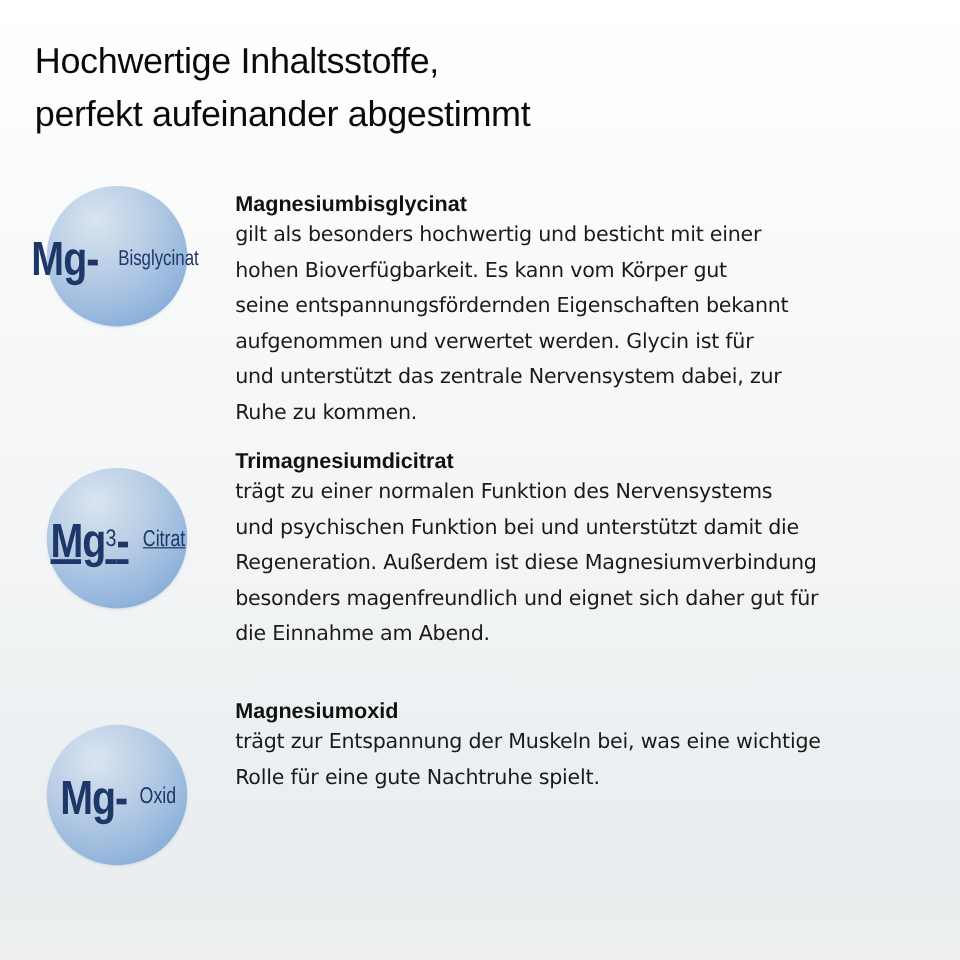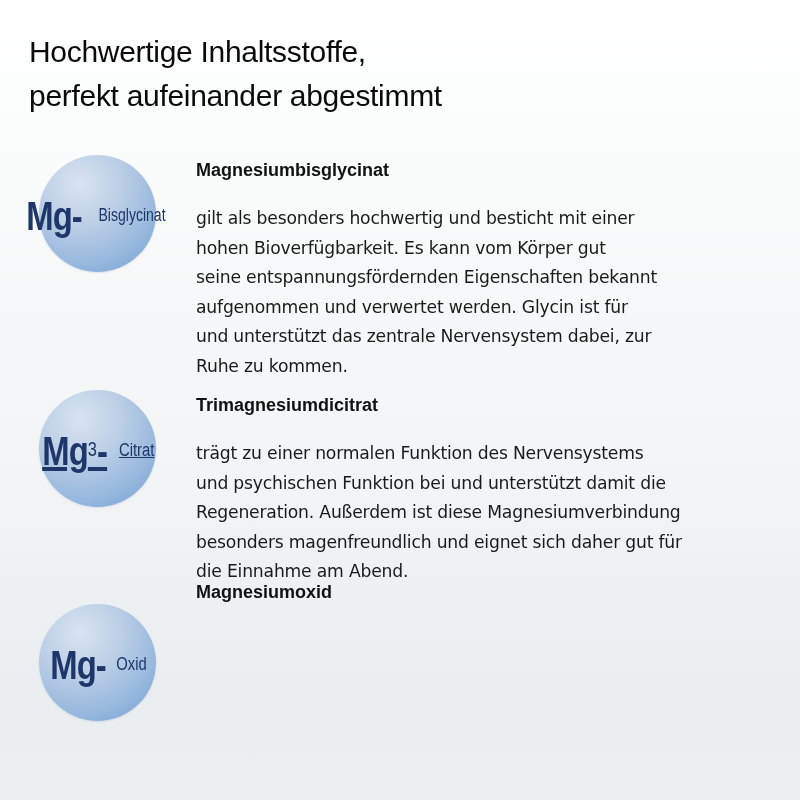--- a/index.html
+++ b/index.html
@@ -35,21 +35,21 @@
   .badge .sub.small { font-size: 18px; }
   .item {
     position: absolute; left: 196px; width: 580px;
   }
   .item .name {
     font-family: Liberation Sans, sans-serif;
     font-weight: bold; font-size: 18px; line-height: 24px; color: #111;
   }
   .item .desc {
     font-family: "DejaVu Sans", sans-serif;
-    font-size: 17.2px; line-height: 29.5px; color: #1a1a1a; letter-spacing: -0.2px; margin-top: 22px;
+    font-size: 17.2px; line-height: 29.5px; color: #1a1a1a; letter-spacing: -0.2px;
   }
   .item .desc span { display: block; white-space: nowrap; }
 </style>
 </head>
 <body>
 
 <div class="title">
   <span>Hochwertige Inhaltsstoffe,</span>
   <span>perfekt aufeinander abgestimmt</span>
 </div>
@@ -67,30 +67,34 @@
     <span>aufgenommen und verwertet werden. Glycin ist für</span>
     <span>und unterstützt das zentrale Nervensystem dabei, zur</span>
     <span>Ruhe zu kommen.</span>
   </div>
 </div>
 
 <div class="badge" style="top:390px;text-decoration:underline;">
   <div class="sym"><span>Mg</span><sup>3</sup><span>-</span></div>
   <div class="sub">Citrat</div>
 </div>
-<div class="item" style="top:393px;">
+<div class="item" style="top:372px;">
   <div class="name">Trimagnesiumdicitrat</div>
   <div class="desc">
     <span>trägt zu einer normalen Funktion des Nervensystems</span>
     <span>und psychischen Funktion bei und unterstützt damit die</span>
     <span>Regeneration. Außerdem ist diese Magnesiumverbindung</span>
     <span>besonders magenfreundlich und eignet sich daher gut für</span>
     <span>die Einnahme am Abend.</span>
   </div>
 </div>
 
 <div class="badge" style="top:604px;">
   <div class="sym">Mg-</div>
   <div class="sub">Oxid</div>
 </div>
 <div class="item" style="top:580px;">
   <div class="name">Magnesiumoxid</div>
+  <div class="desc">
+    <span>trägt zur Entspannung der Muskeln bei, was eine wichtige</span>
+    <span>Rolle für eine gute Nachtruhe spielt.</span>
+  </div>
 </div>
 
 </body></html>

